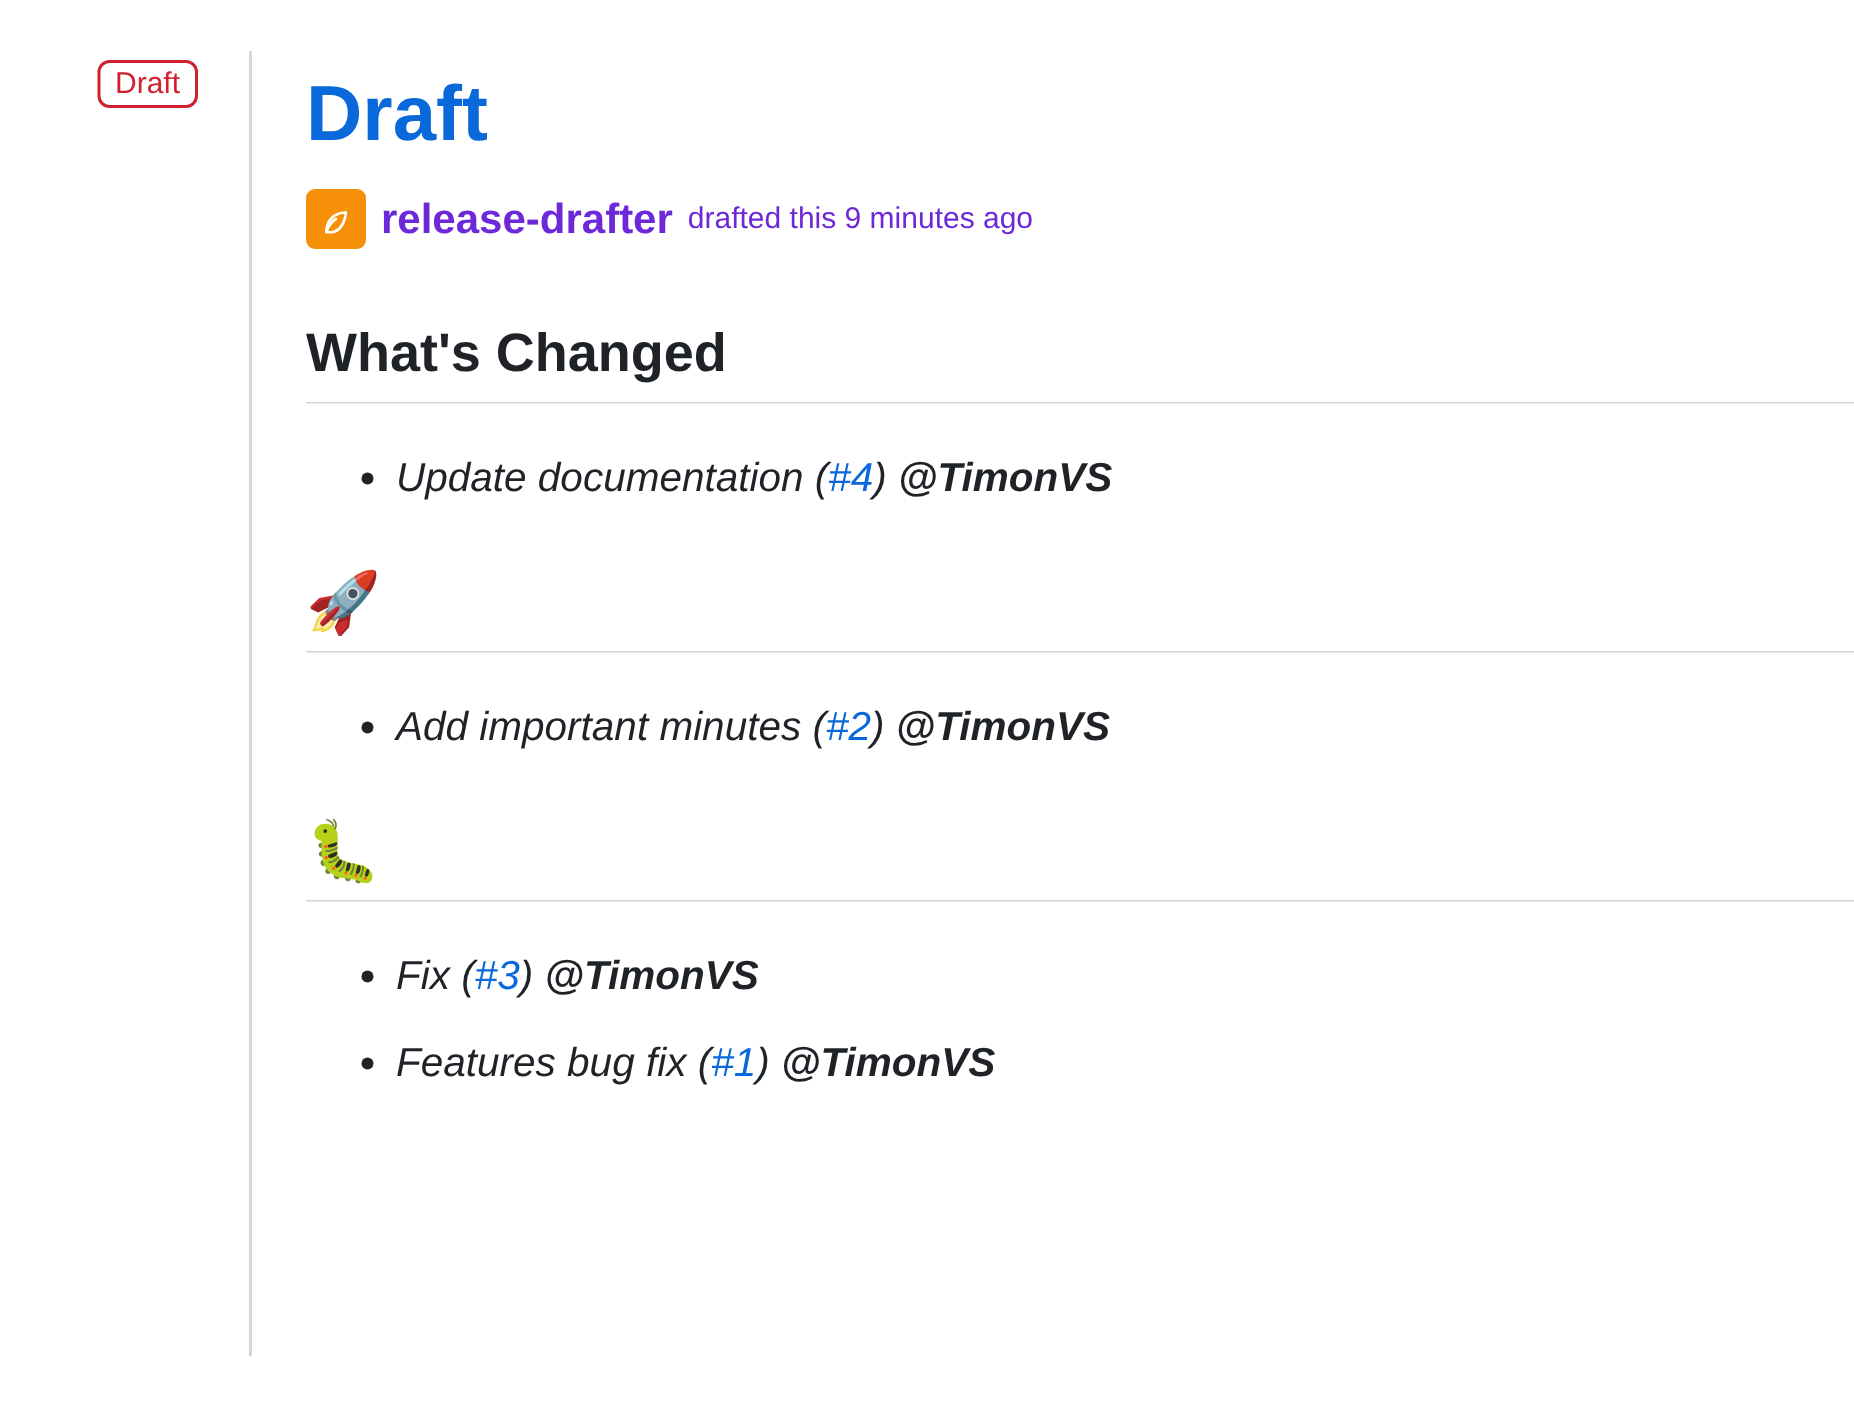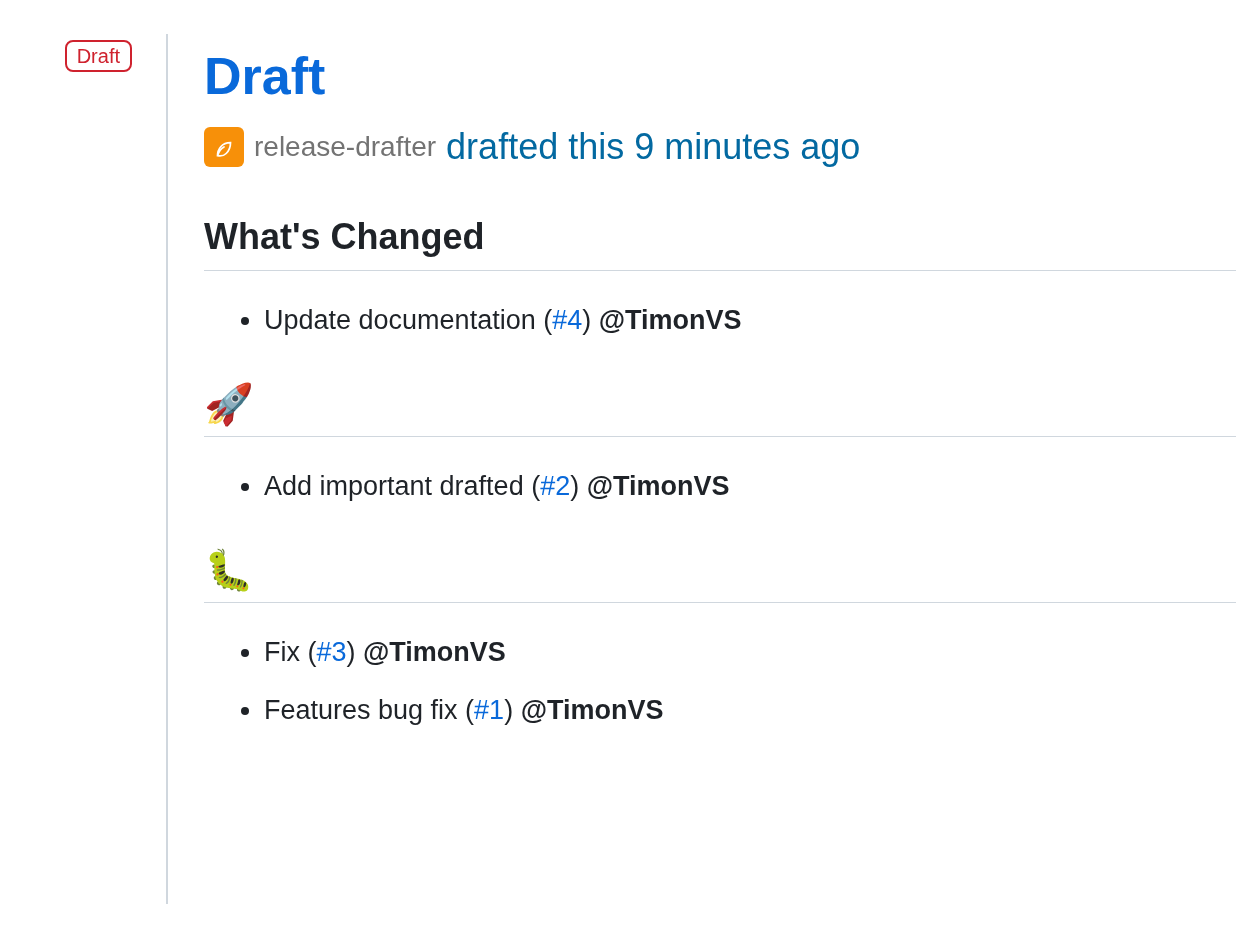--- a/index.html
+++ b/index.html
@@ -65,47 +65,48 @@
       align-items: center;
       justify-content: center;
     }
     .avatar svg {
       width: 26px;
       height: 26px;
       fill: #ffffff;
     }
     .author-name {
       font-size: 28px;
-      font-weight: 400;
-      color: #737373;
+      font-weight: 700;
+      color: #6d28d9;
       cursor: pointer;
     }
     .drafted-text {
-      font-size: 36px;
-      color: #0369a1;
+      font-size: 20px;
+      color: #6d28d9;
     }
     .section-heading {
       font-size: 36px;
       font-weight: 700;
       color: #1f2328;
       padding-bottom: 12px;
       border-bottom: 1px solid #d0d7de;
       margin-bottom: 28px;
       display: flex;
       align-items: center;
       gap: 10px;
     }
     .section-heading .emoji {
       font-size: 40px;
       line-height: 1;
     }
     .items-list {
       list-style: disc;
       padding-left: 60px;
       margin-bottom: 42px;
+      font-style: italic;
     }
     .items-list li {
       font-size: 27px;
       line-height: 1.6;
       margin-bottom: 14px;
       color: #1f2328;
     }
     .pr-link {
       color: #0969da;
       text-decoration: none;
@@ -140,21 +141,21 @@
         <h2 class="section-heading">
           <span>What's Changed</span>
         </h2>
         <ul class="items-list">
           <li><span>Update documentation (</span><a class="pr-link">#4</a><span>) </span><span class="mention">@TimonVS</span></li>
         </ul>
         <h2 class="section-heading">
           <span class="emoji">🚀</span>
         </h2>
         <ul class="items-list">
-          <li><span>Add important drafted (</span><a class="pr-link">#2</a><span>) </span><span class="mention">@TimonVS</span></li>
+          <li><span>Add important minutes (</span><a class="pr-link">#2</a><span>) </span><span class="mention">@TimonVS</span></li>
         </ul>
         <h2 class="section-heading">
           <span class="emoji">🐛</span>
         </h2>
         <ul class="items-list">
           <li><span>Fix (</span><a class="pr-link">#3</a><span>) </span><span class="mention">@TimonVS</span></li>
           <li><span>Features bug fix (</span><a class="pr-link">#1</a><span>) </span><span class="mention">@TimonVS</span></li>
         </ul>
       </div>
   </div>

